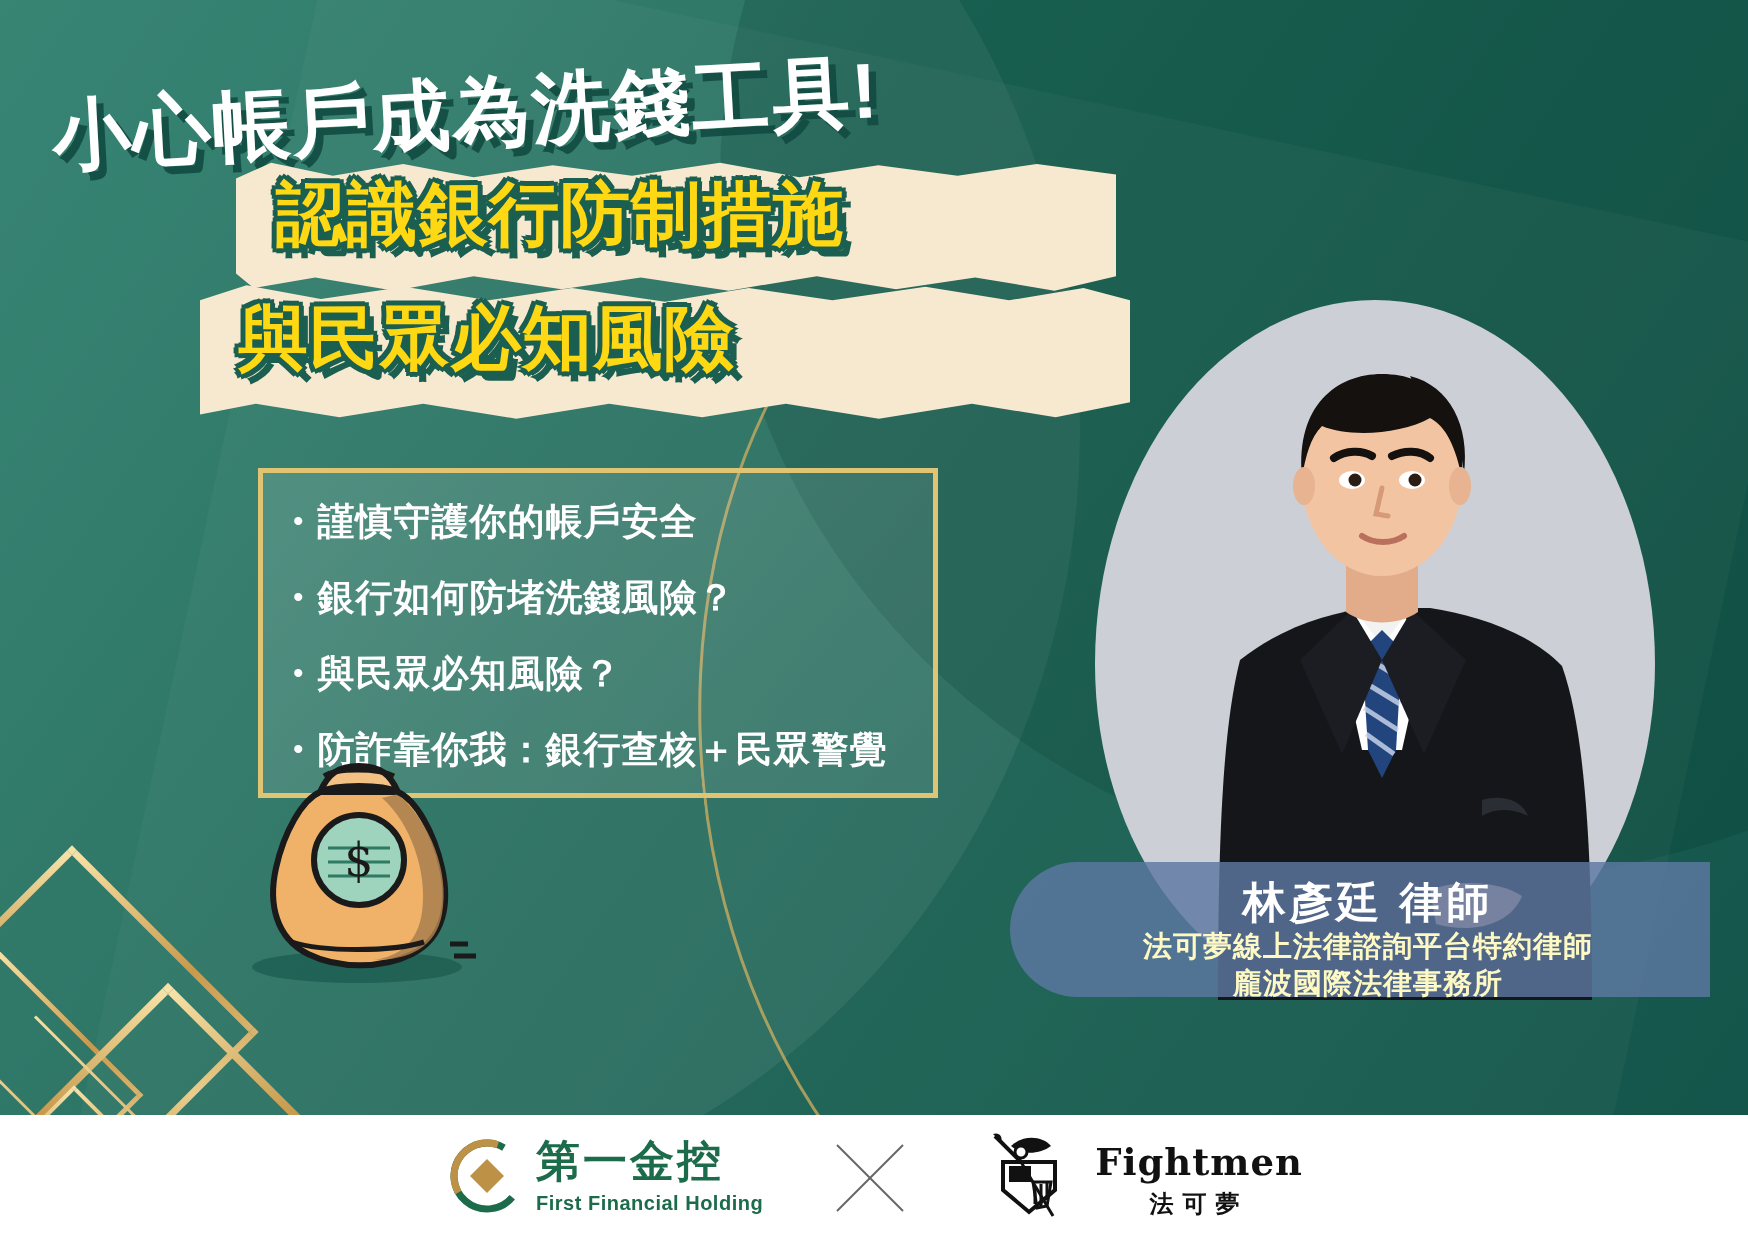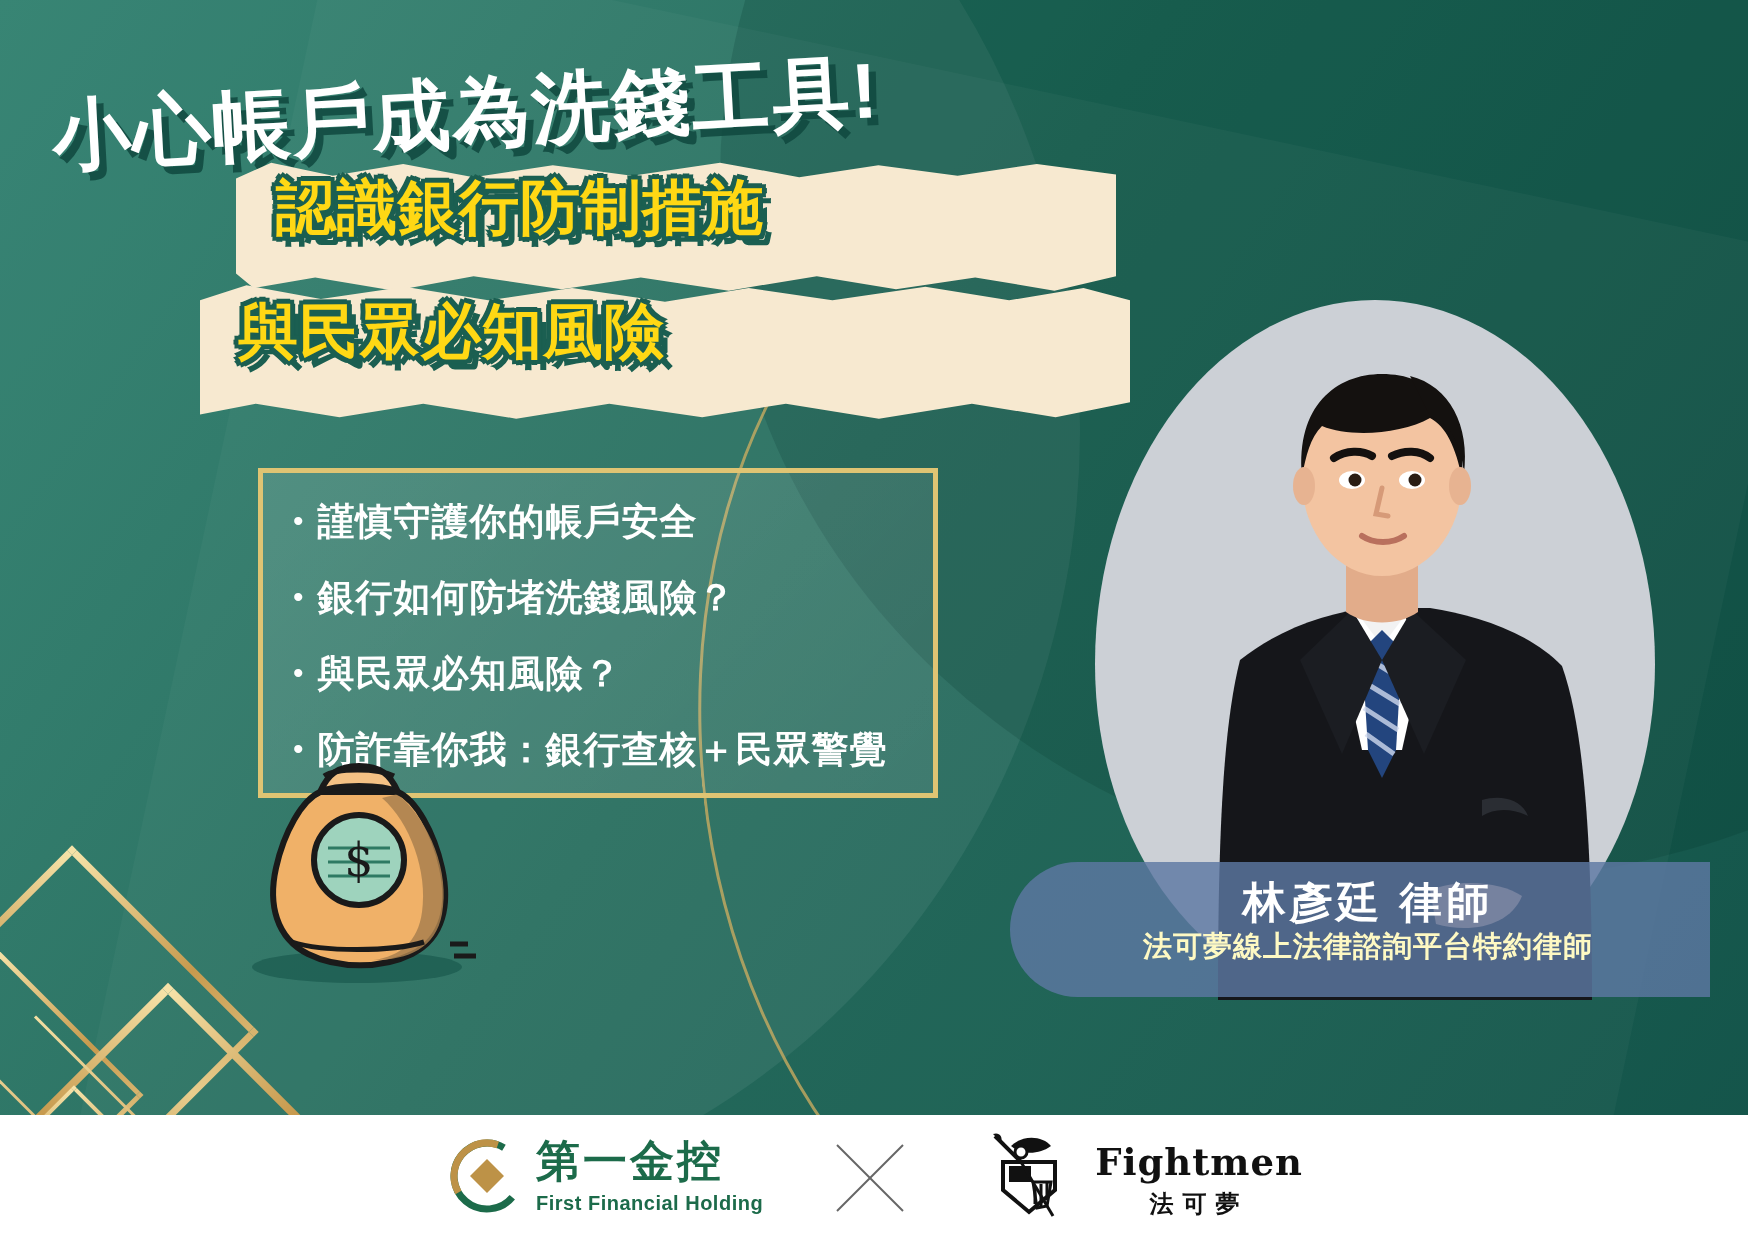--- a/index.html
+++ b/index.html
@@ -75,21 +75,21 @@
   .brush{
     position:absolute;background:#f7e9d0;
   }
   .brush.b1{left:36px;top:8px;width:880px;height:132px;
     clip-path:polygon(0% 14%,4% 2%,11% 12%,19% 3%,27% 13%,36% 4%,45% 12%,55% 2%,64% 13%,73% 4%,82% 12%,91% 3%,100% 11%,100% 88%,93% 99%,84% 89%,75% 98%,66% 88%,56% 99%,46% 89%,37% 98%,27% 88%,18% 99%,9% 89%,2% 97%,0% 86%);}
   .brush.b2{left:0px;top:132px;width:930px;height:136px;
     clip-path:polygon(0% 12%,5% 1%,13% 11%,22% 2%,31% 12%,40% 3%,50% 13%,59% 3%,68% 12%,78% 2%,87% 12%,95% 3%,100% 12%,100% 87%,92% 98%,83% 88%,73% 99%,63% 88%,54% 98%,44% 88%,34% 99%,24% 88%,15% 98%,6% 88%,0% 96%);}
 
   .tline{
     position:absolute;
-    font-size:60px;font-weight:bold;color:#ffd814;
+    font-size:70px;font-weight:bold;color:#ffd814;
     letter-spacing:1px;white-space:nowrap;
     text-shadow:
       -4px -4px 0 #1b5f51, 4px -4px 0 #1b5f51,
       -4px  4px 0 #1b5f51, 4px  4px 0 #1b5f51,
        0px -5px 0 #1b5f51, 0px  5px 0 #1b5f51,
       -5px  0px 0 #1b5f51, 5px  0px 0 #1b5f51,
        9px 10px 0 #1b5f51;
   }
   .tline.l1{left:76px;top:16px;}
   .tline.l2{left:38px;top:140px;}
@@ -274,20 +274,21 @@
       <ellipse cx="330" cy="156" rx="11" ry="19" fill="#e7b391"></ellipse>
 
       <path d="M352 470 C372 464 392 470 398 486 C382 478 364 478 352 486 Z" fill="#2a2d33"></path>
       <path d="M300 560 C330 548 372 552 392 566 C380 596 340 604 306 594 Z" fill="#e7b391"></path>
     </svg>
   </div>
 
   <div class="speaker">
     <div class="name">林彥廷 律師</div>
     <div class="sub">法可夢線上法律諮詢平台特約律師</div>
+    <div class="sub">龐波國際法律事務所</div>
   </div>
 
   <div class="footer">
     <div class="footer-inner">
 
       <div class="logo-first">
         <span>
           <svg width="84" height="84" viewBox="0 0 84 84">
             <circle cx="42" cy="42" r="33" fill="none" stroke="#1c6b4a" stroke-width="7" stroke-dasharray="150 60" transform="rotate(40 42 42)"></circle>
             <circle cx="42" cy="42" r="33" fill="none" stroke="#bd9247" stroke-width="7" stroke-dasharray="80 130" transform="rotate(150 42 42)"></circle>

